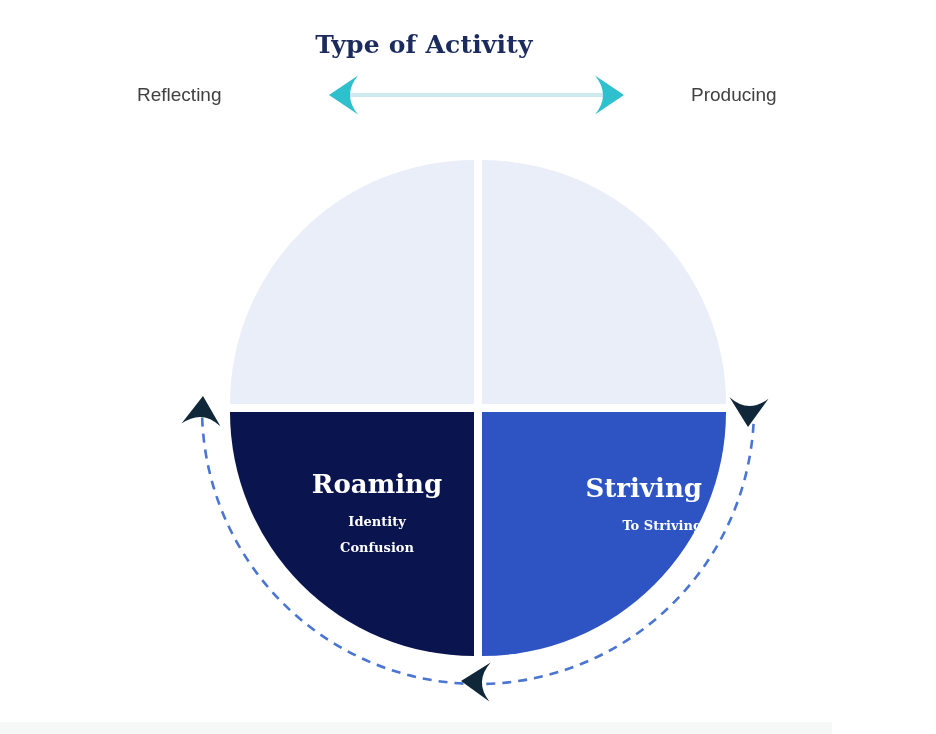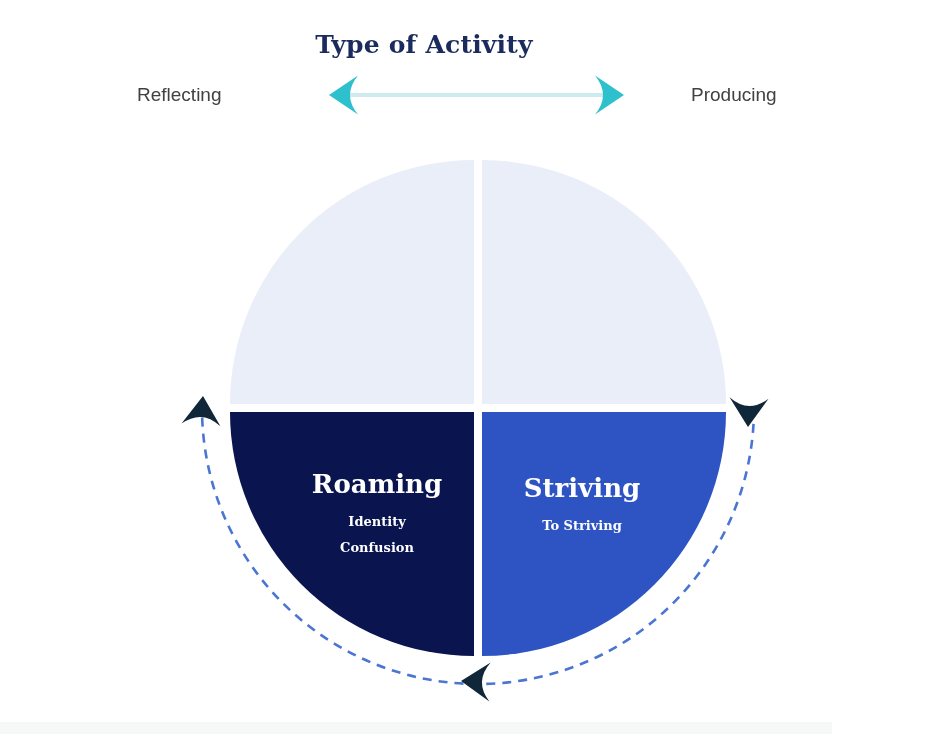--- a/index.html
+++ b/index.html
@@ -53,21 +53,21 @@
     margin-left: 8px;
   }
   .quad-text {
     position: absolute;
     width: 240px;
     text-align: center;
     color: #ffffff;
     font-family: "DejaVu Serif", serif;
   }
   .quad-text.bl { left: 257px; top: 460px; margin-top: 8px; }
-  .quad-text.br { left: 462px; top: 472px; }
+  .quad-text.br { left: 462px; top: 472px; text-align: right; }
   .quad-title {
     font-size: 26px;
     font-weight: bold;
     line-height: 32px;
   }
   .quad-sub {
     margin-top: 9px;
     font-size: 13px;
     font-weight: 700;
     line-height: 26px;

